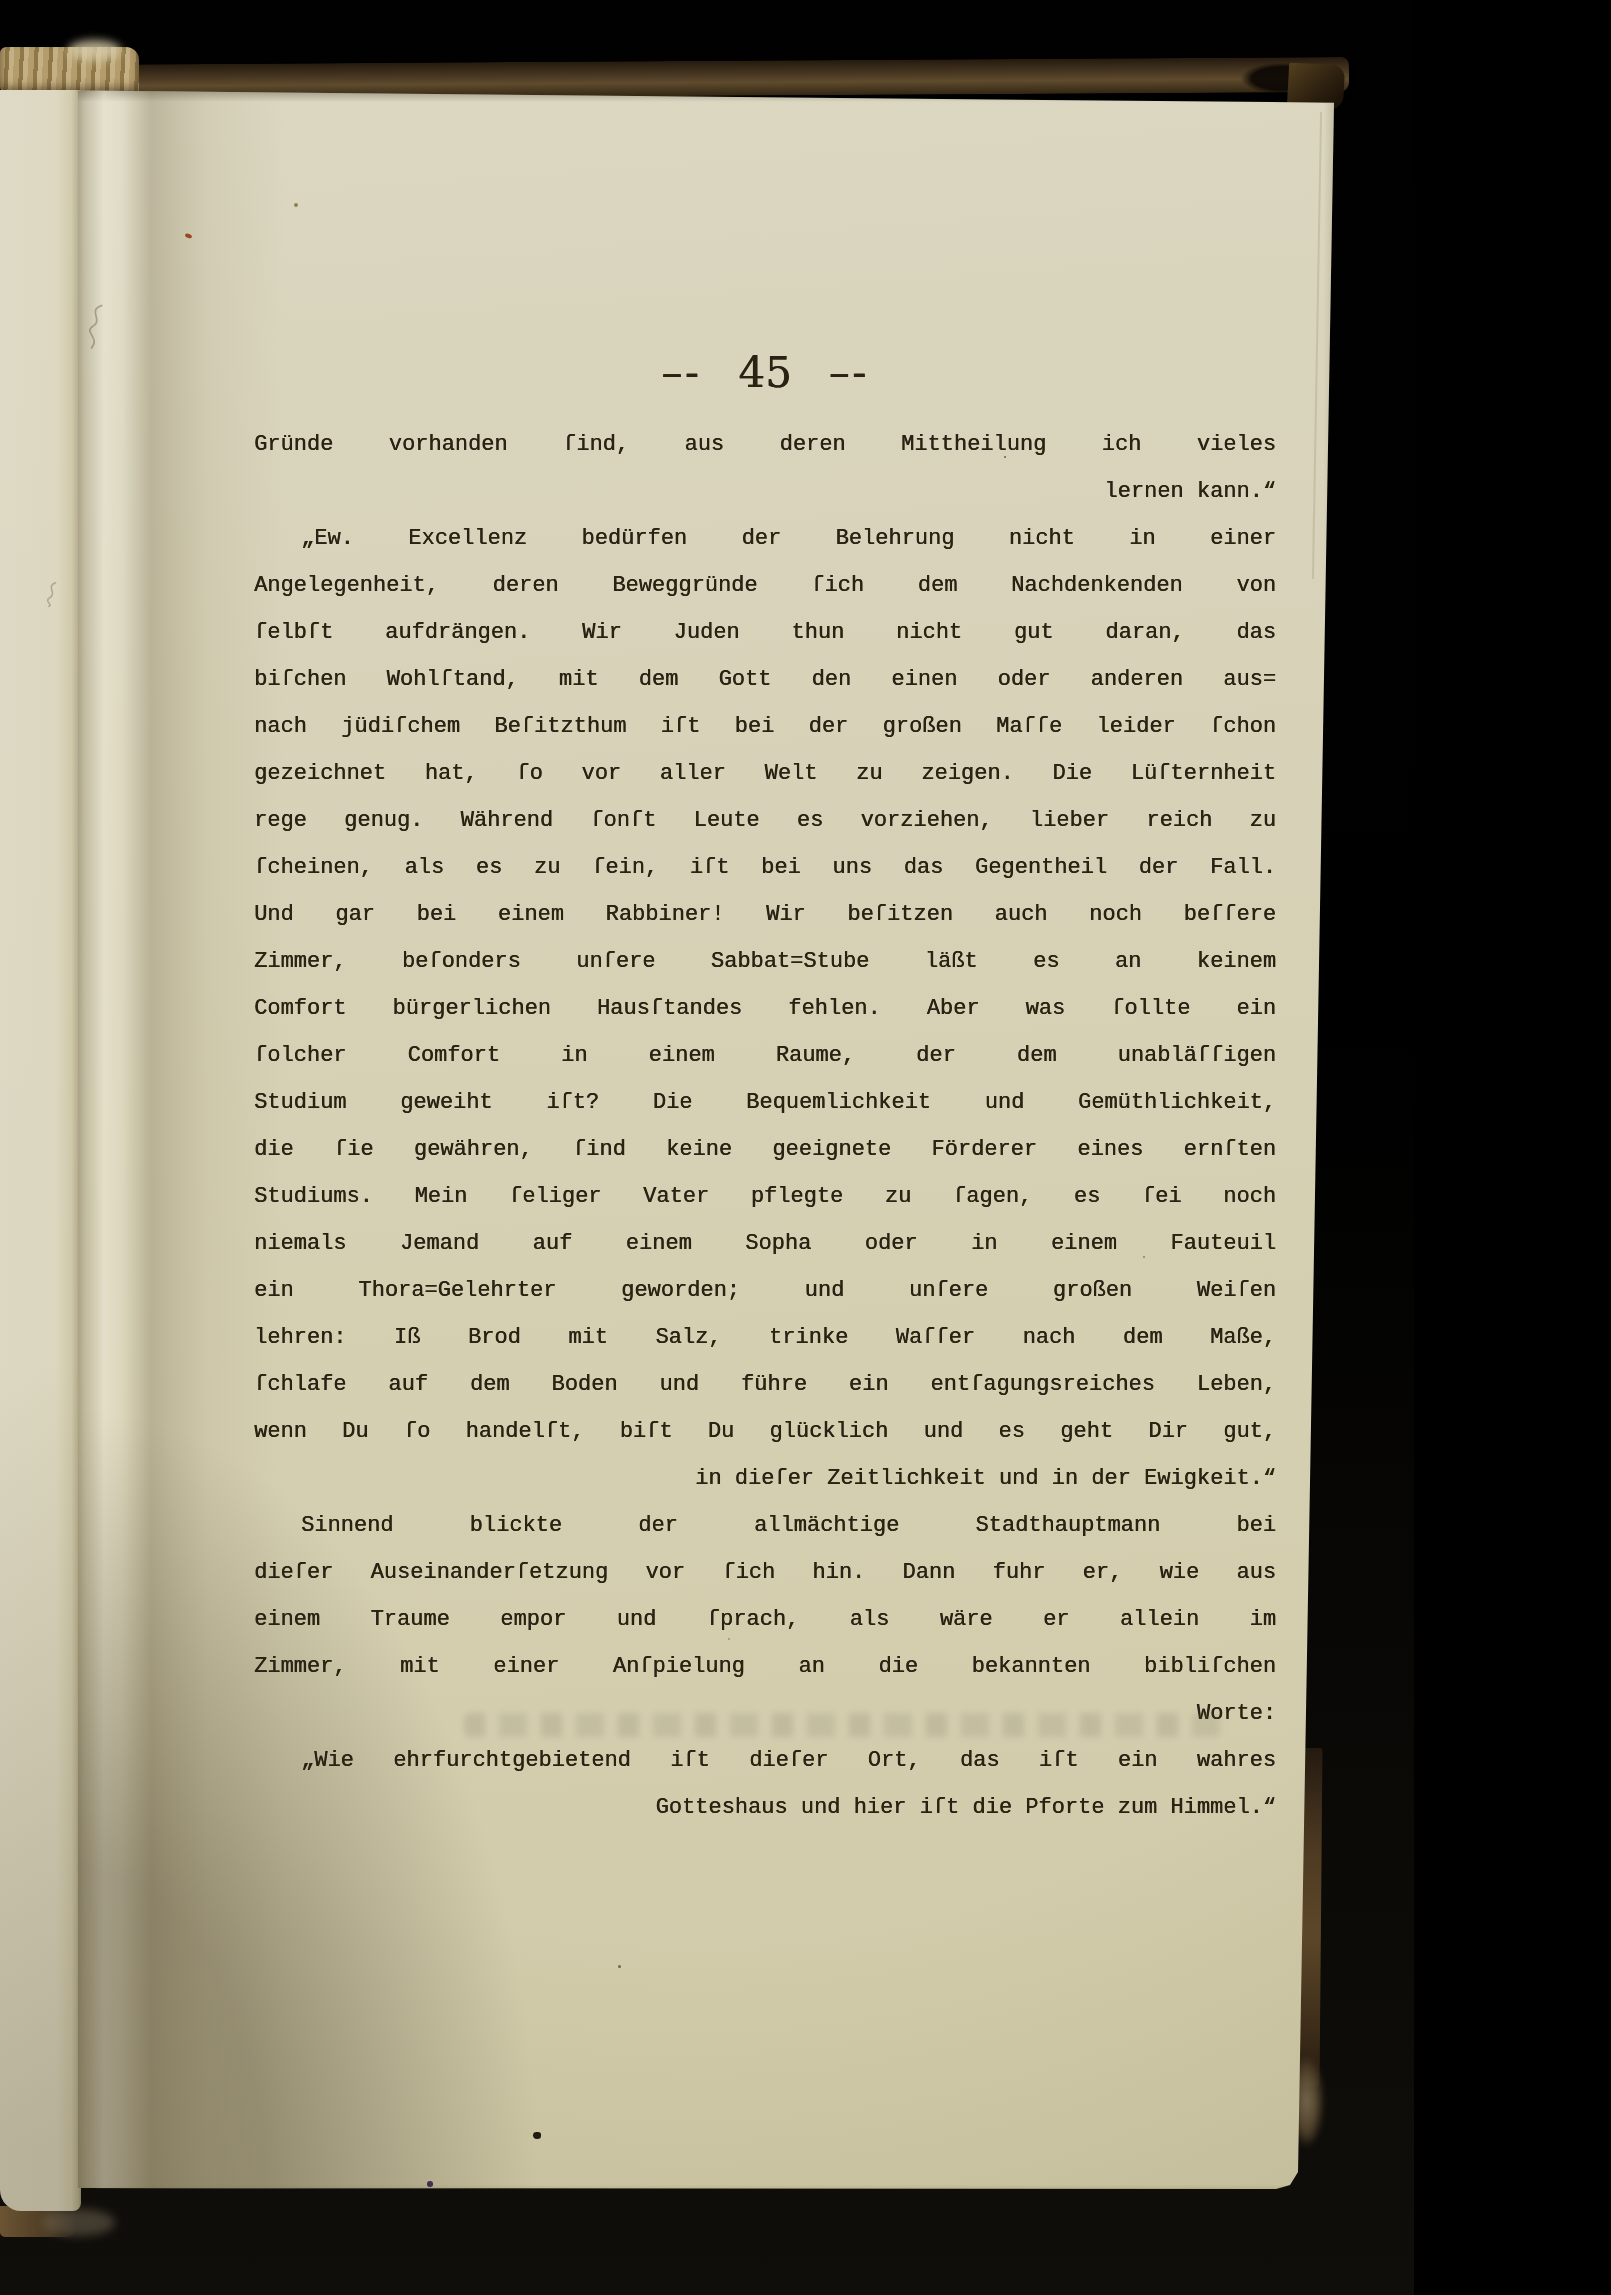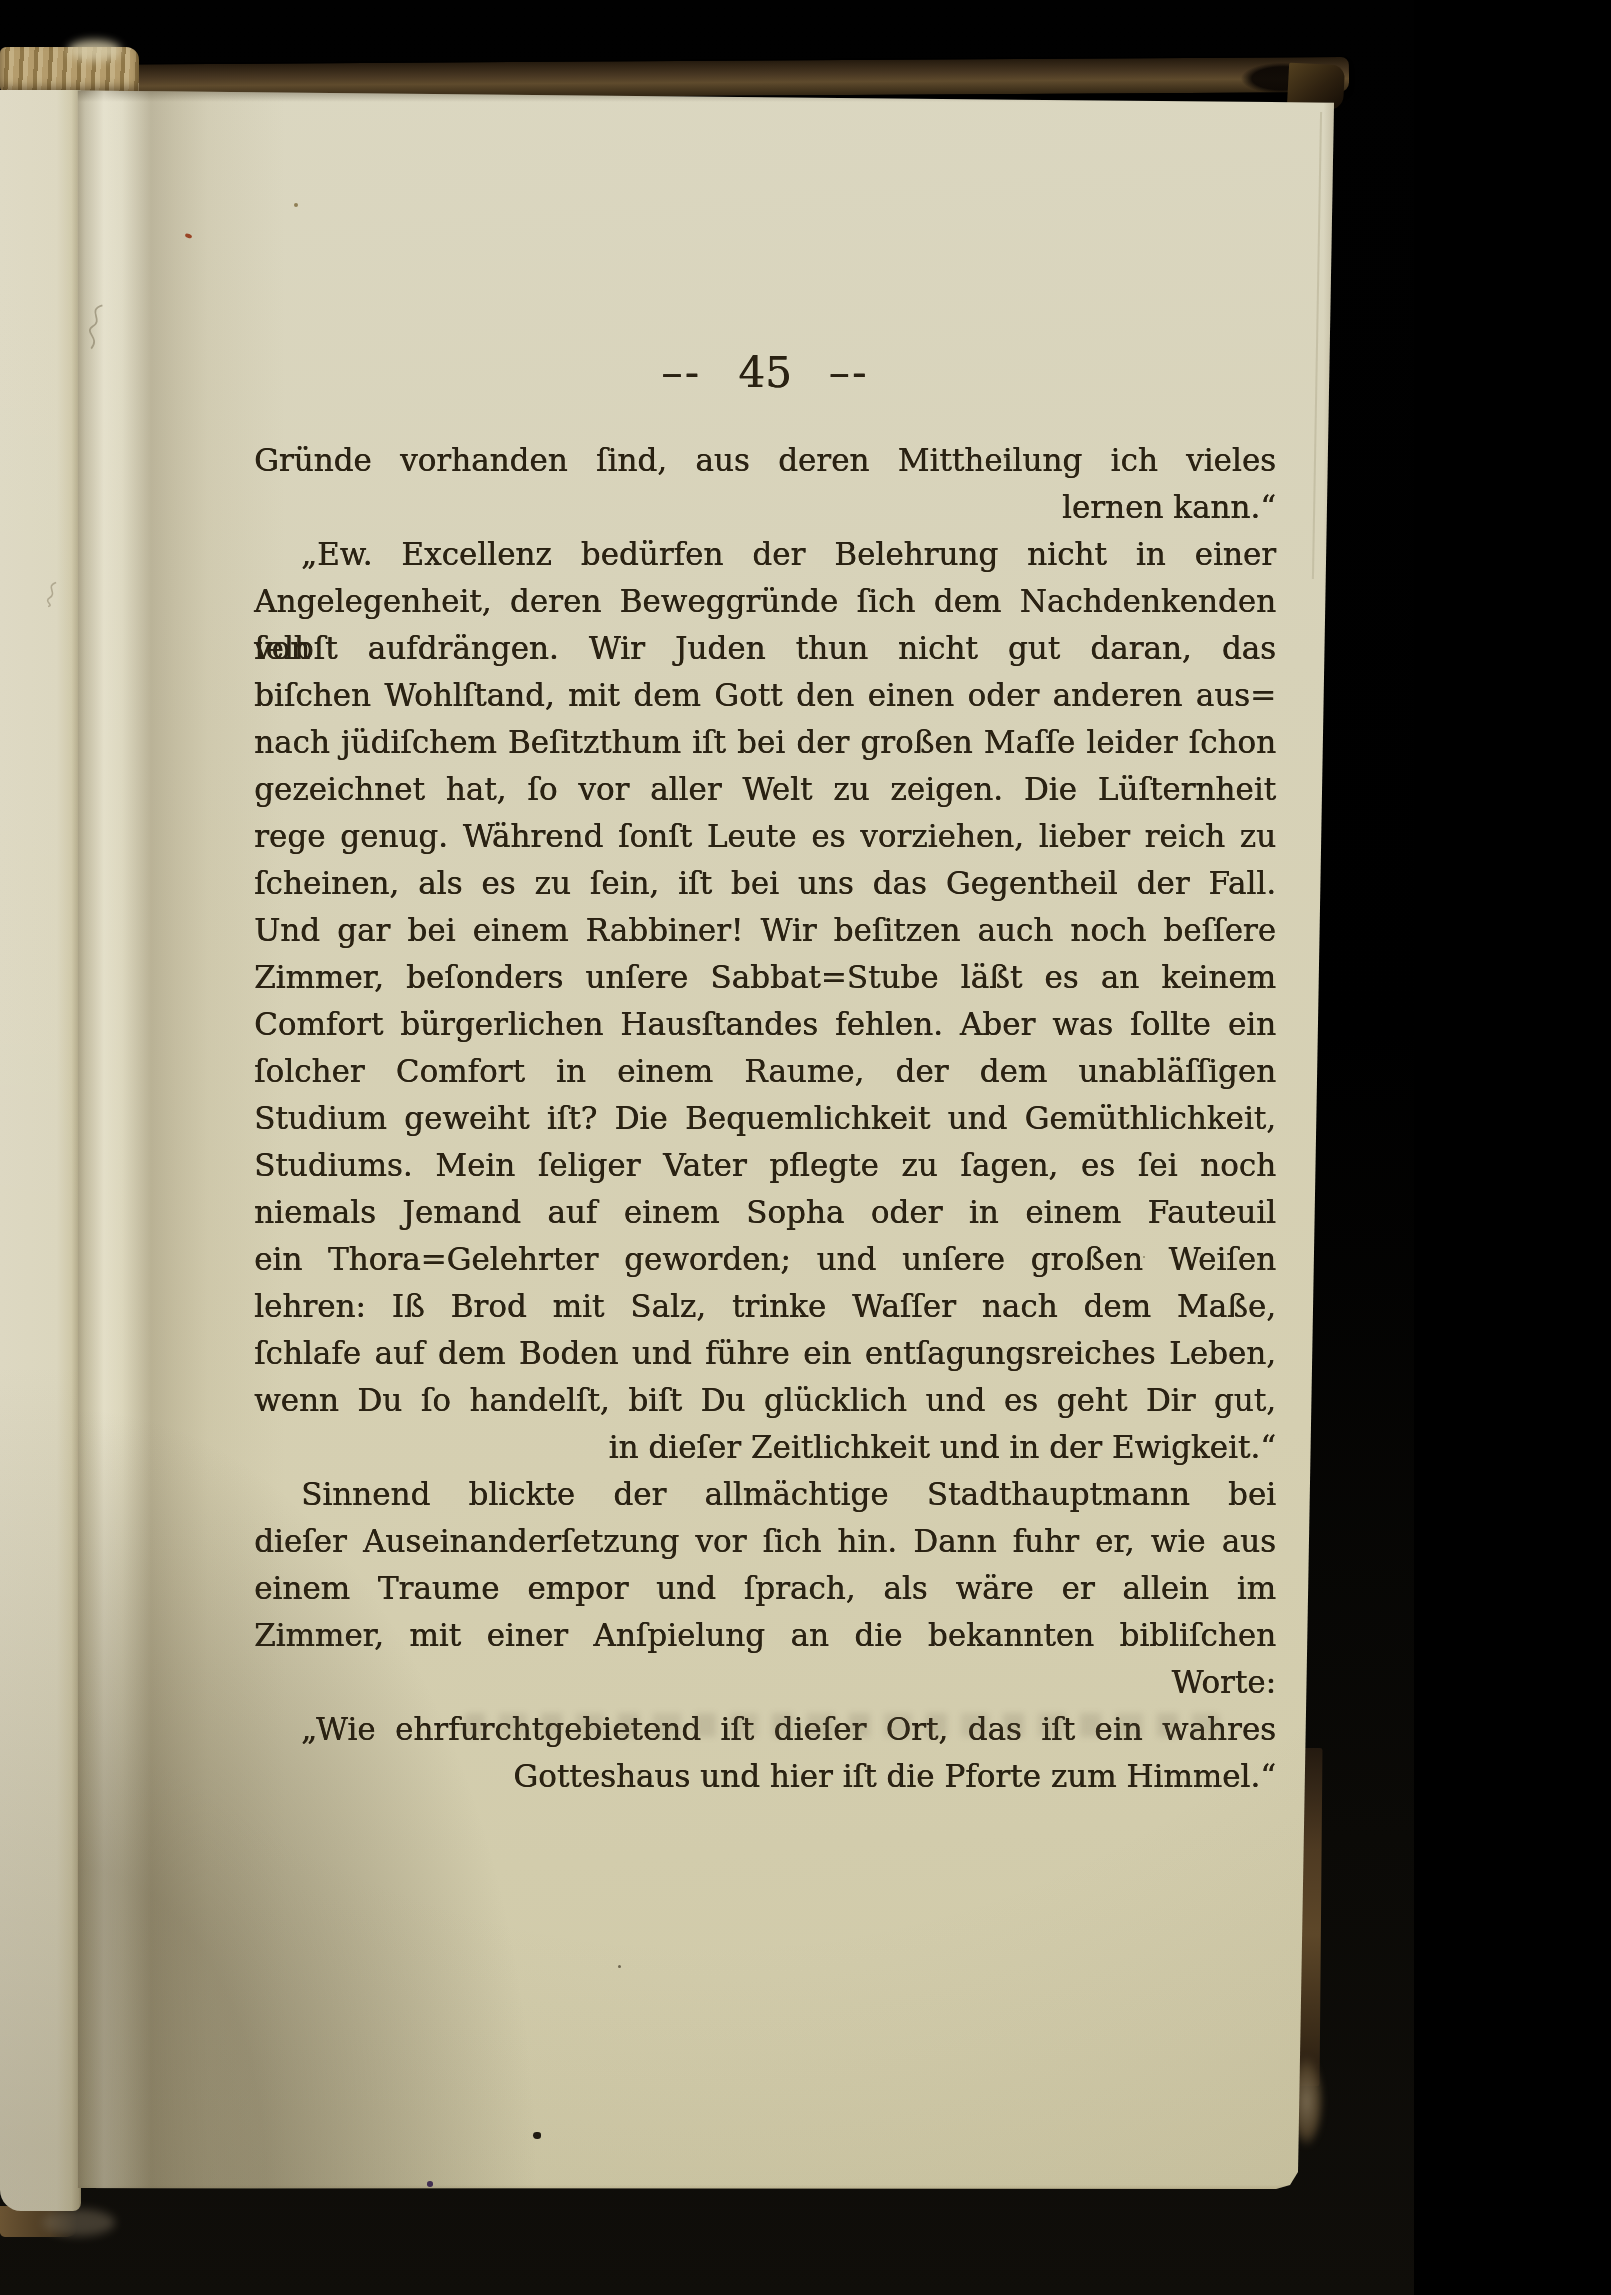--- a/index.html
+++ b/index.html
@@ -64,22 +64,22 @@
     background:radial-gradient(120% 130% at 0% 100%, rgba(88,78,56,.45) 0 28%, rgba(88,78,56,0) 68%);}
   .sheet-edge{position:absolute;left:1239px;top:22.6px;width:1.6px;height:467px;
     background:#bcb599;opacity:.65;transform:rotate(1deg);}
 
   
   .pg-header{position:absolute;left:177px;top:256px;width:1022px;height:56px;
     text-align:center;font-size:42px;line-height:56px;white-space:nowrap;
     text-shadow:0.4px 0 0 currentColor;}
   .pg-dash{letter-spacing:2.4px;}
   .pg-num{margin:0 37px;}
-  .text-col{position:absolute;left:177px;top:348px;width:1022px;
-    font-size:31px;line-height:47px;text-shadow:0.4px 0 0 currentColor;}
+  .text-col{position:absolute;left:177px;top:332px;width:1022px;
+    font-size:22px;line-height:47px;text-shadow:0.4px 0 0 currentColor;font-family:Liberation Mono, monospace;}
   .ln{height:47px;overflow:visible;}
   .j{text-align:justify;text-align-last:justify;}
   .ind{text-indent:47px;}
   .end{text-align:right;}
 
   
   .ghost{position:absolute;left:387px;top:1624px;width:757px;height:24px;border-radius:6.4px;
     background:repeating-linear-gradient(90deg,
       rgba(105,95,75,.55) 0 21px, rgba(105,95,75,0) 21px 35px,
       rgba(105,95,75,.45) 35px 63px, rgba(105,95,75,0) 63px 77px);
@@ -135,20 +135,21 @@
       <div class="ln j">biſchen Wohlſtand, mit dem Gott den einen oder anderen aus=</div>
       <div class="ln j">nach jüdiſchem Beſitzthum iſt bei der großen Maſſe leider ſchon</div>
       <div class="ln j">gezeichnet hat, ſo vor aller Welt zu zeigen. Die Lüſternheit</div>
       <div class="ln j">rege genug. Während ſonſt Leute es vorziehen, lieber reich zu</div>
       <div class="ln j">ſcheinen, als es zu ſein, iſt bei uns das Gegentheil der Fall.</div>
       <div class="ln j">Und gar bei einem Rabbiner! Wir beſitzen auch noch beſſere</div>
       <div class="ln j">Zimmer, beſonders unſere Sabbat=Stube läßt es an keinem</div>
       <div class="ln j">Comfort bürgerlichen Hausſtandes fehlen. Aber was ſollte ein</div>
       <div class="ln j">ſolcher Comfort in einem Raume, der dem unabläſſigen</div>
       <div class="ln j">Studium geweiht iſt? Die Bequemlichkeit und Gemüthlichkeit,</div>
+      <div class="ln j">die ſie gewähren, ſind keine geeignete Förderer eines ernſten</div>
       <div class="ln j">Studiums. Mein ſeliger Vater pflegte zu ſagen, es ſei noch</div>
       <div class="ln j">niemals Jemand auf einem Sopha oder in einem Fauteuil</div>
       <div class="ln j">ein Thora=Gelehrter geworden; und unſere großen Weiſen</div>
       <div class="ln j">lehren: Iß Brod mit Salz, trinke Waſſer nach dem Maße,</div>
       <div class="ln j">ſchlafe auf dem Boden und führe ein entſagungsreiches Leben,</div>
       <div class="ln j">wenn Du ſo handelſt, biſt Du glücklich und es geht Dir gut,</div>
       <div class="ln end">in dieſer Zeitlichkeit und in der Ewigkeit.“</div>
       <div class="ln ind j">Sinnend blickte der allmächtige Stadthauptmann bei</div>
       <div class="ln j">dieſer Auseinanderſetzung vor ſich hin. Dann fuhr er, wie aus</div>
       <div class="ln j">einem Traume empor und ſprach, als wäre er allein im</div>

